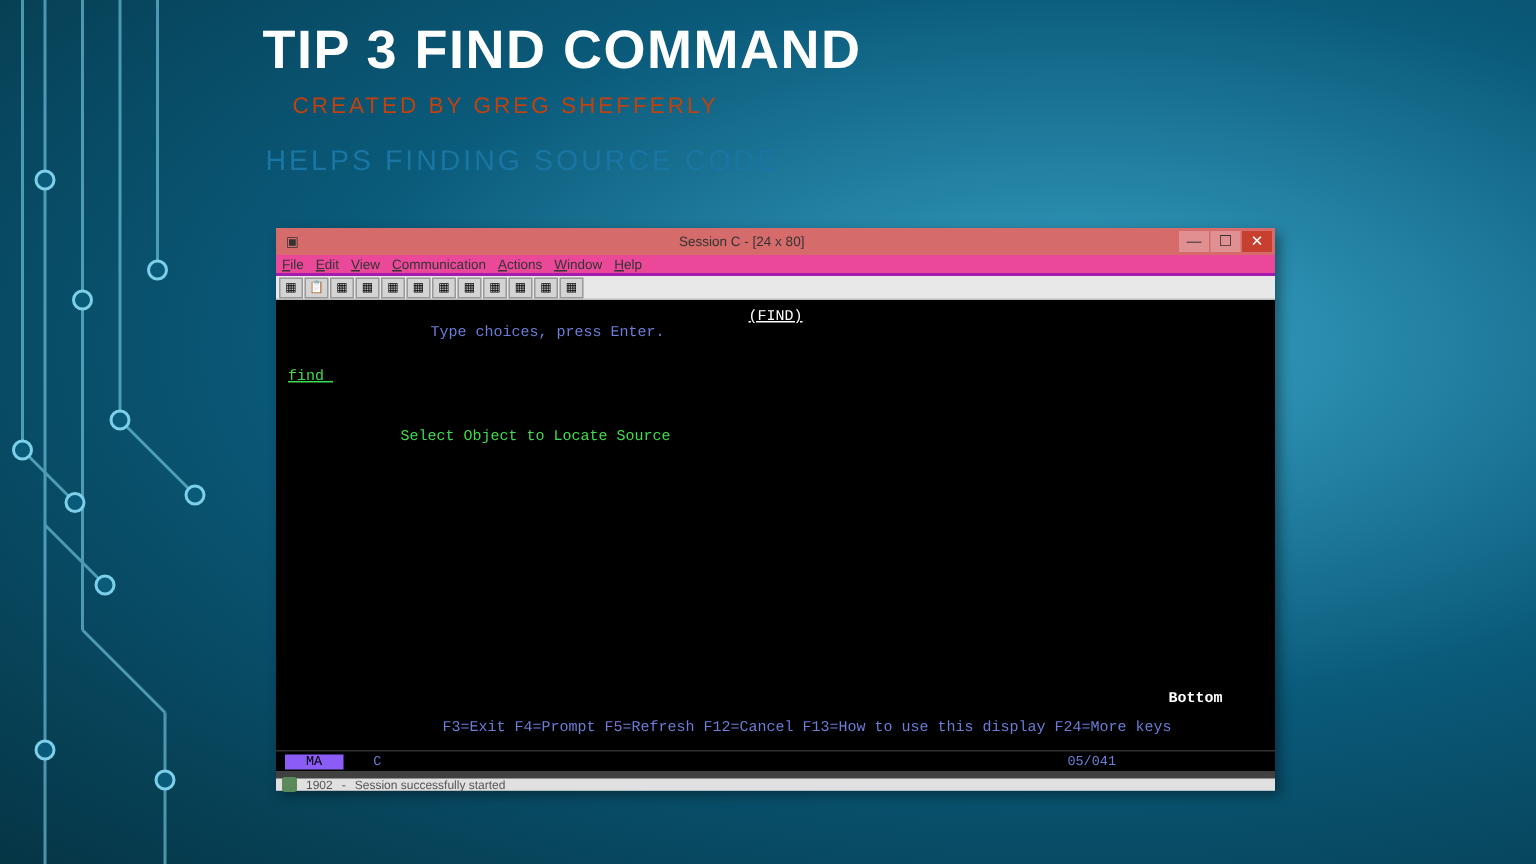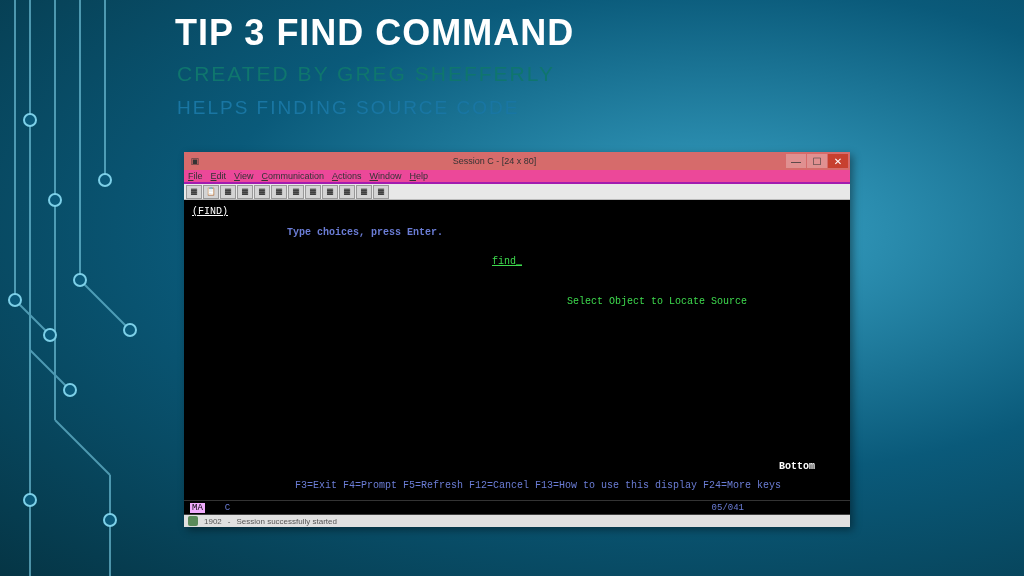--- a/index.html
+++ b/index.html
@@ -23,23 +23,23 @@
     .slide-title {
       position: absolute;
       left: 175px; top: 12px;
       color: #ffffff;
       font-size: 36px;
       font-weight: bold;
       letter-spacing: 1px;
     }
     .slide-author {
       position: absolute;
-      left: 177px; top: 62px;
-      color: #0f766e;
-      font-size: 21px;
+      left: 195px; top: 62px;
+      color: #c2410c;
+      font-size: 15px;
       letter-spacing: 2px;
     }
     .slide-desc {
       position: absolute;
       left: 177px; top: 97px;
       color: #1976a3;
       font-size: 19px;
       letter-spacing: 2px;
     }
 
@@ -121,38 +121,36 @@
       background: #000;
       height: 300px;
       font-family: 'Courier New', monospace;
       font-size: 10px;
       color: #fff;
       position: relative;
       padding: 4px 8px;
     }
     .term-title {
       color: #ffffff;
-      text-align: left;
+      text-align: center;
       margin-top: 2px;
       text-decoration: underline;
     }
     .term-prompt {
       color: #6b7dd6;
-      margin-top: 10px;
+      margin-top: 0;
       margin-left: 95px;
-      font-weight: bold;
     }
     .term-input-row {
       margin-top: 18px;
       display: flex;
     }
     .term-input {
       color: #3edb4e;
       text-decoration: underline;
-      margin-left: 300px;
       width: 55px;
     }
     .term-desc {
       color: #3edb4e;
       margin-left: 20px;
       margin-top: 40px;
     }
     .term-bottom {
       position: absolute;
       bottom: 28px;
@@ -173,38 +171,38 @@
       border-top: 1px solid #333;
       height: 14px;
       font-family: 'Courier New', monospace;
       font-size: 9px;
       color: #6b7dd6;
       display: flex;
       align-items: center;
       padding: 0 6px;
     }
     .term-status-left {
-      background: #f0abfc;
+      background: #8b5cf6;
       color: #000;
-      padding: 0 2px;
+      padding: 0 14px;
     }
     .term-status-gap1 { width: 20px; }
     .term-status-center { flex: 1; }
     .term-status-coord { margin-right: 100px; }
 
     .statusbar {
       background: #e0e0e0;
       height: 13px;
       font-size: 8px;
       color: #555;
       display: flex;
       align-items: center;
       padding-left: 4px;
       gap: 6px;
-      border-top: 1px solid #404040;
+      border-top: 5px solid #404040;
     }
     .statusbar-icon {
       width: 10px; height: 10px;
       background: #5a8a5a;
       border-radius: 2px;
     }
   </style>
 </head>
 <body>
 

